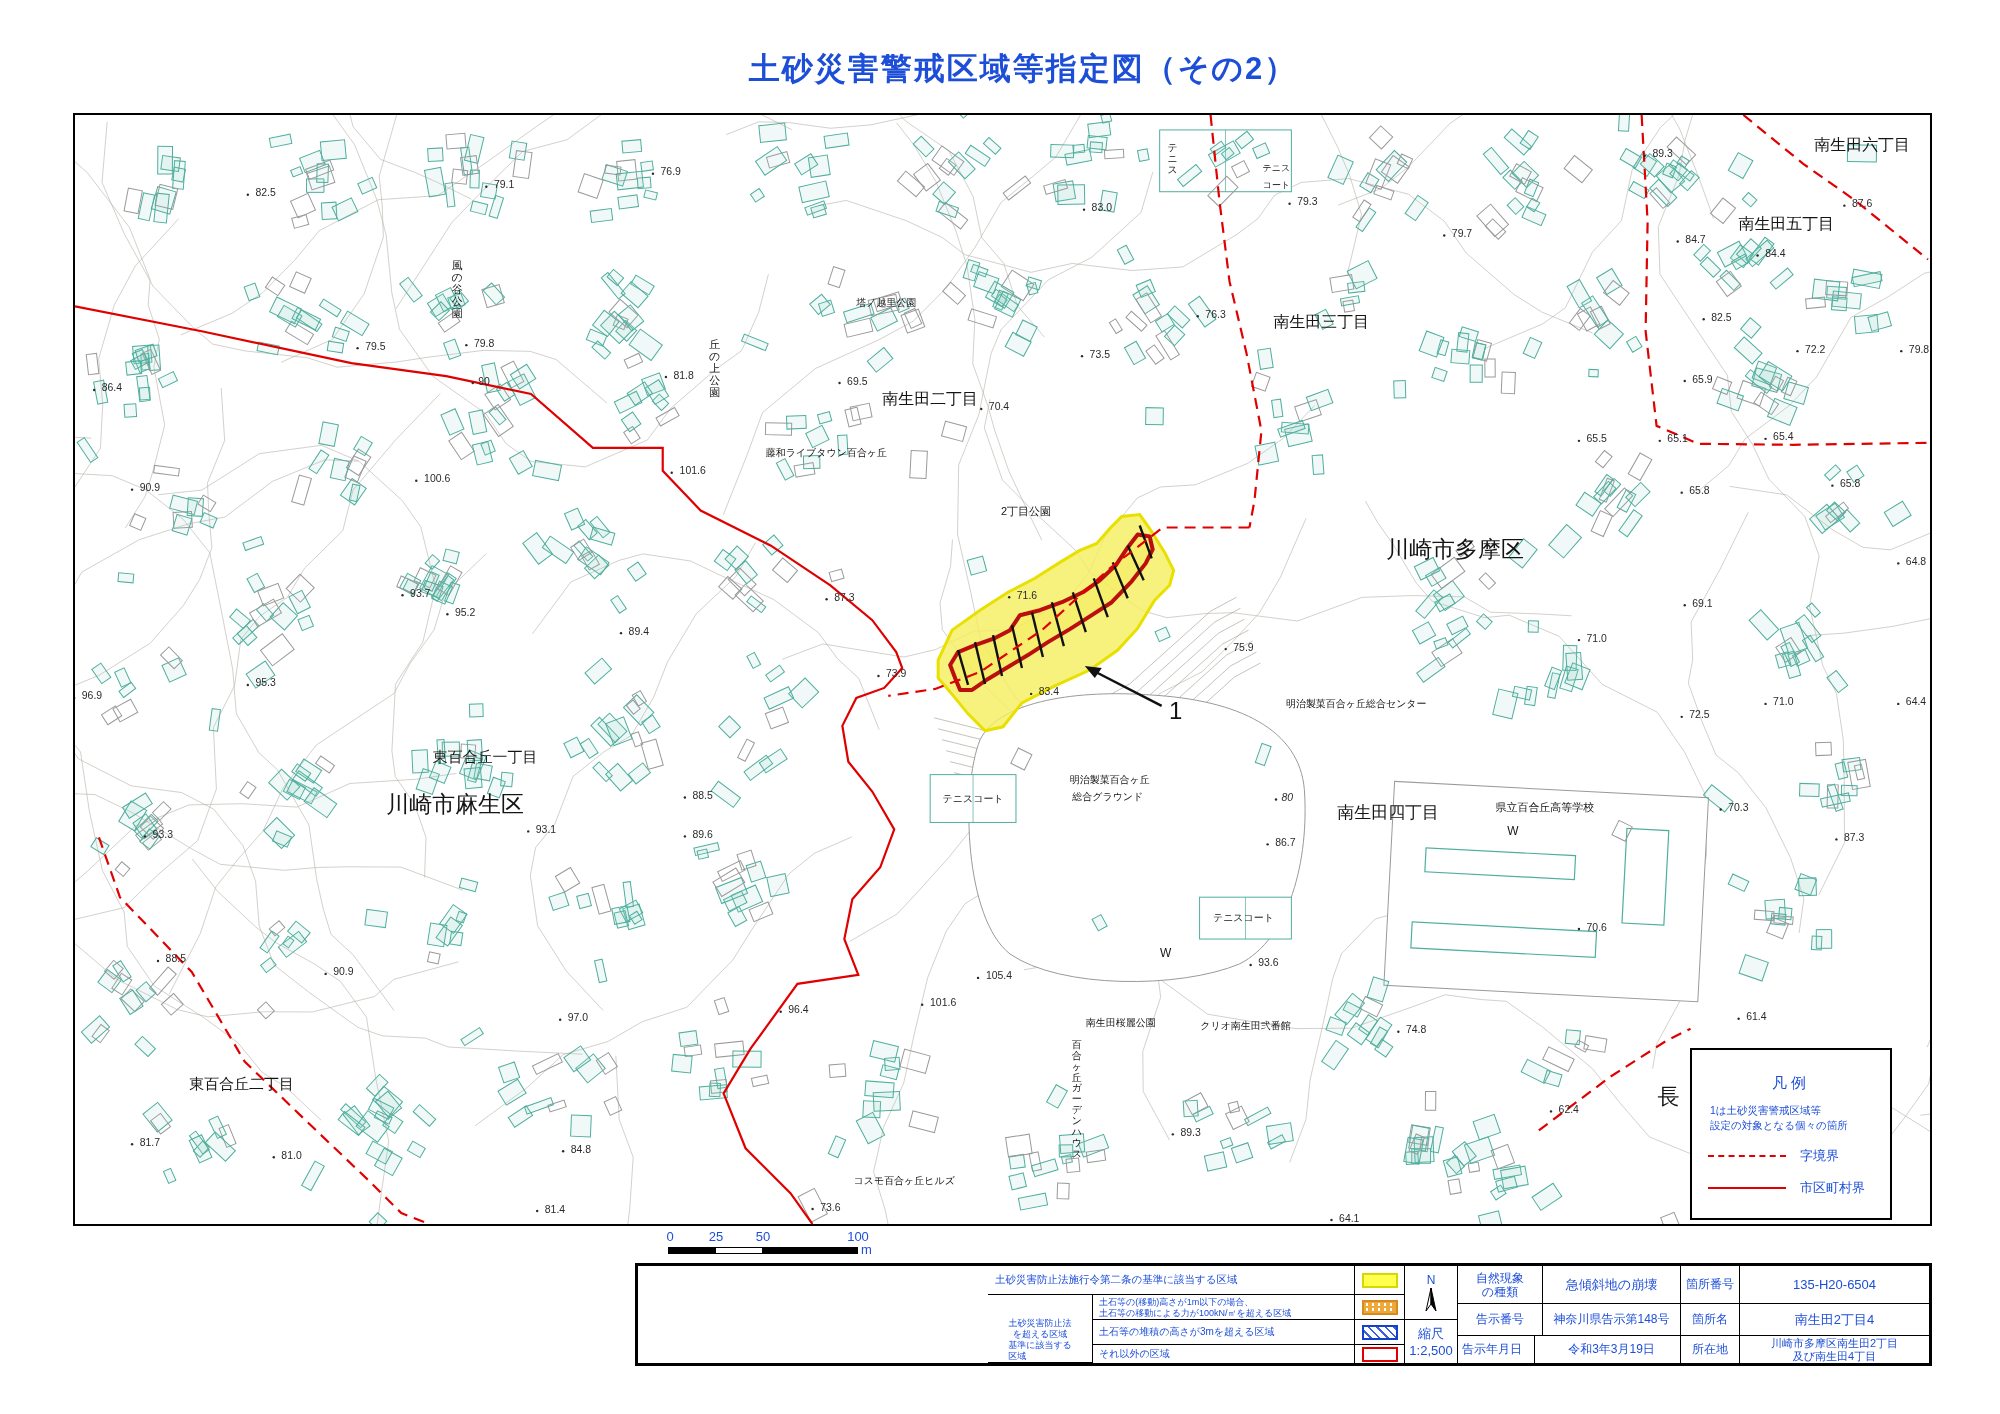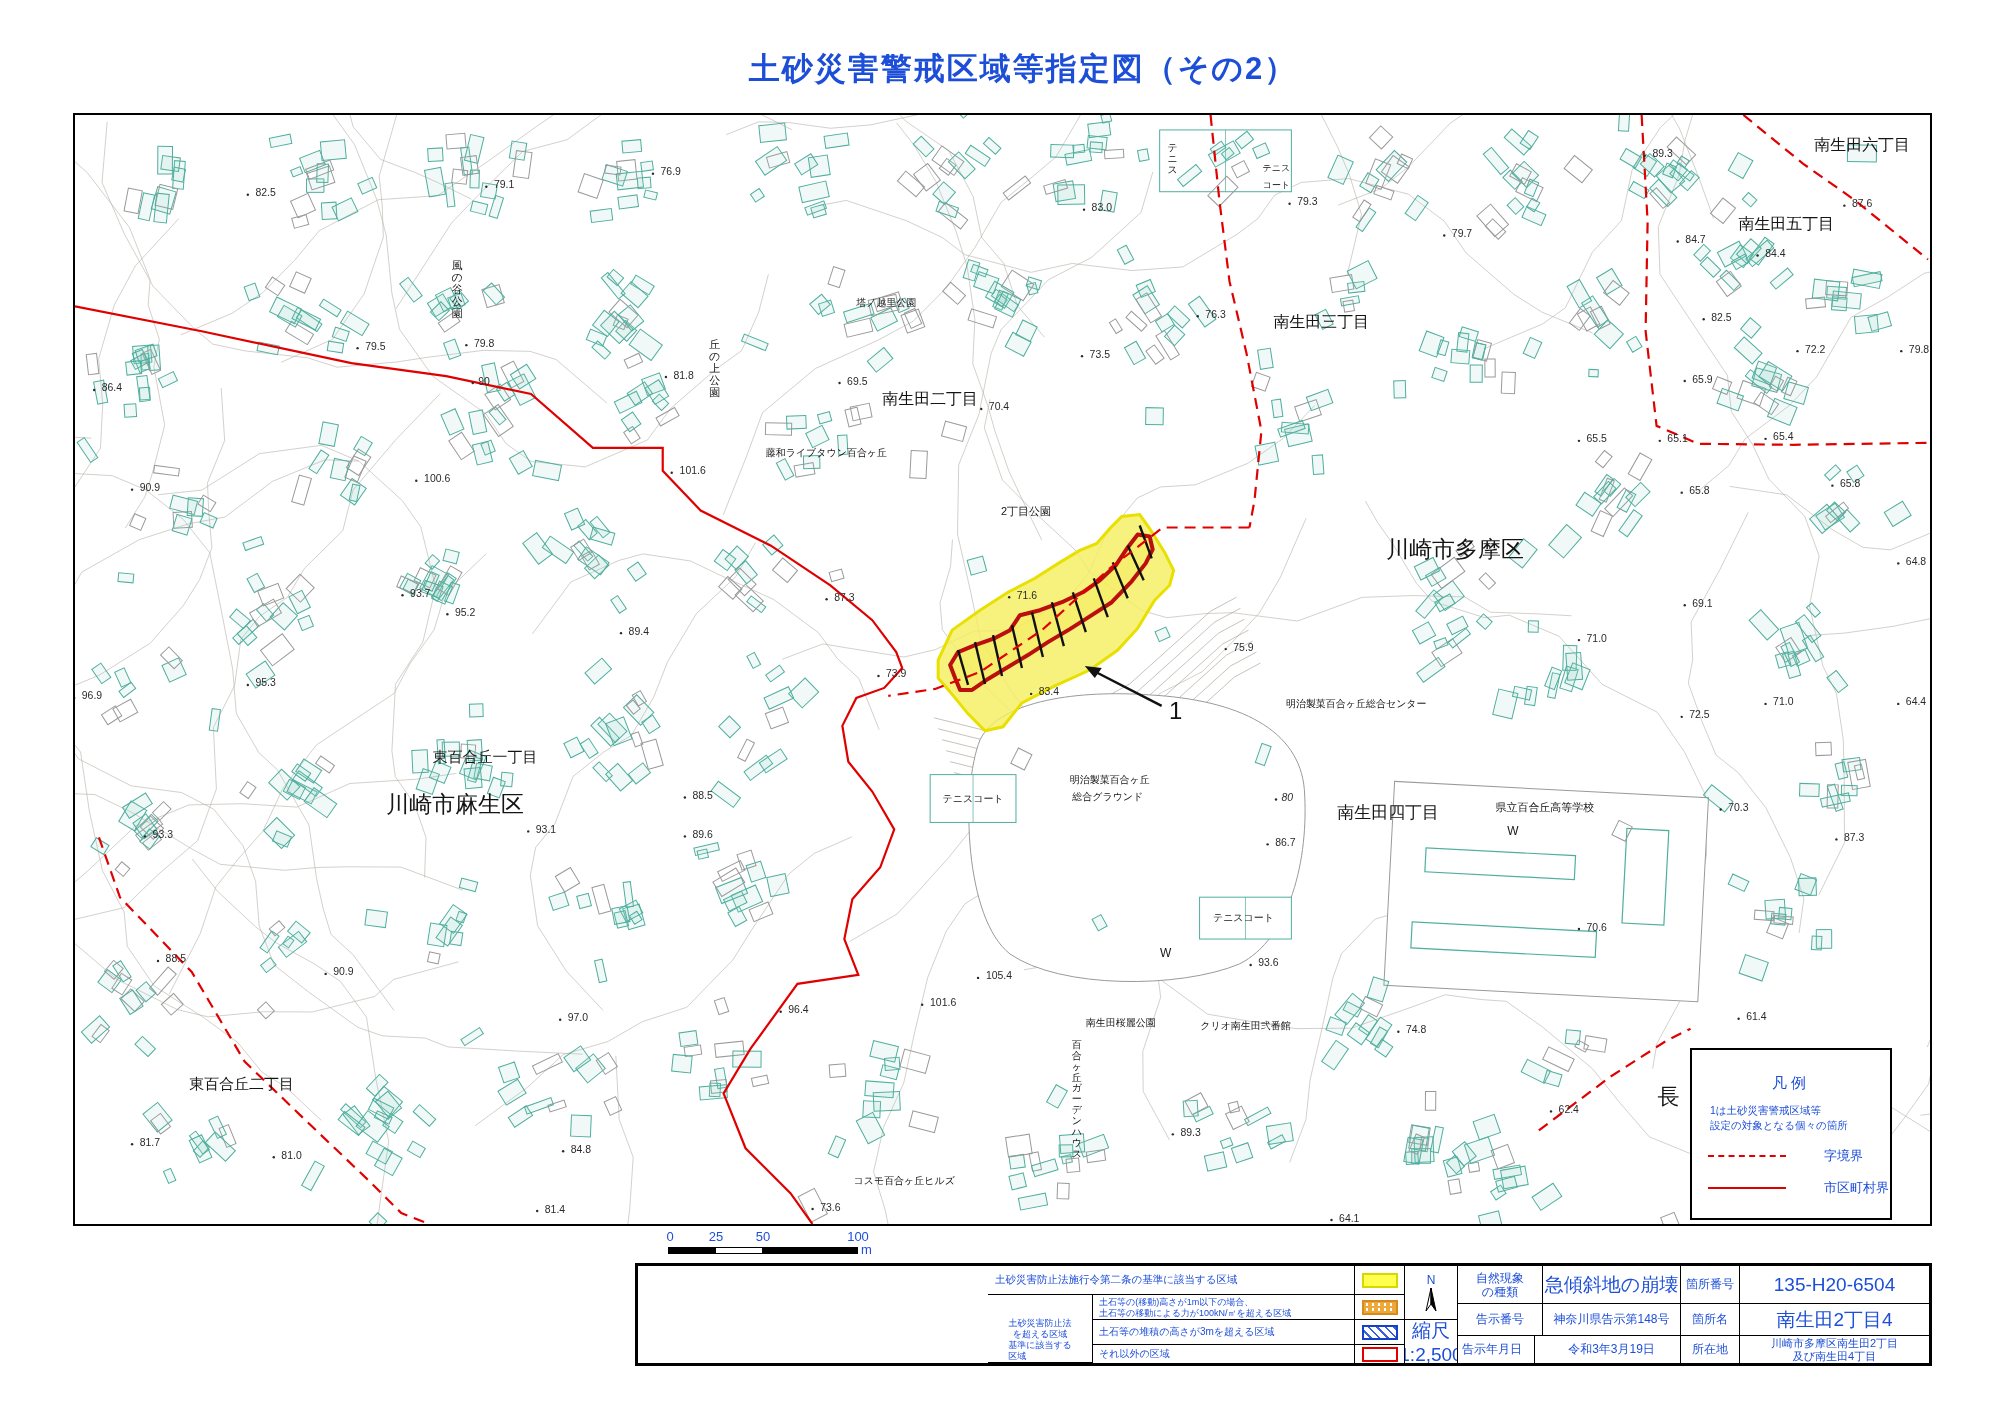--- a/index.html
+++ b/index.html
@@ -9,21 +9,21 @@
          font-size:31px;font-weight:bold;letter-spacing:2px;}
   .map-frame{position:absolute;left:73px;top:113px;width:1859px;height:1113px;
              border:2px solid #000;box-sizing:border-box;background:#fff;}
   #map-svg{position:absolute;left:0;top:0;width:100%;height:100%;}
 
   
   .legendbox{position:absolute;left:1615px;top:933px;width:202px;height:172px;
              background:#fff;border:2px solid #000;box-sizing:border-box;font-size:11px;}
   .legendbox .lg-title{text-align:center;margin-top:24px;font-size:15px;letter-spacing:4px;}
   .legendbox .lg-note{margin:10px 0 0 18px;line-height:15px;font-size:10.5px;}
-  .lg-row{display:flex;align-items:center;margin:14px 0 0 16px;gap:24px;}
+  .lg-row{display:flex;align-items:center;margin:14px 0 0 16px;}
   .lg-line{width:78px;height:0;border-top:2.5px dashed #e00000;margin-right:14px;}
   .lg-line.solid{border-top-style:solid;}
   .lg-row span{font-size:13px;}
 
   
   .scalebar{position:absolute;left:660px;top:1229px;width:230px;height:30px;font-size:13px;}
   .sb-tick{position:absolute;top:0;transform:translateX(-50%);}
   .sb-bar{position:absolute;left:8px;top:18px;width:190px;height:7px;border:1px solid #000;
           box-sizing:border-box;display:flex;}
   .sb-seg{height:100%;}
@@ -38,21 +38,21 @@
   .cell.left{justify-content:flex-start;text-align:left;}
   .doc-title{position:absolute;left:0;top:0;width:350px;height:97px;border-right:1px solid #000;
              box-sizing:border-box;padding:8px 0 0 12px;font-size:17px;font-weight:bold;line-height:26px;}
   .sw{width:36px;height:15px;box-sizing:border-box;}
   .sw-yellow{background:#ffff4d;border:2px solid #d8d800;}
   .sw-orange{border:2px solid #d98a1d;background:#eda93c;
              background-image:radial-gradient(#fff 1.3px,rgba(0,0,0,0) 1.5px);background-size:6px 5px;}
   .sw-blue{border:2px solid #1540c8;background:repeating-linear-gradient(45deg,#fff 0 4px,#3a5fd9 4px 6px);}
   .sw-red{border:2.5px solid #e00000;background:#fff;}
   .small9{font-size:9px;line-height:11px;align-items:flex-end;}
-  .fs10{font-size:10px;} .fs105{font-size:10.5px;} .fs12{font-size:12px;} .fs13{font-size:19px;text-align:right;}
+  .fs10{font-size:10px;} .fs105{font-size:10.5px;} .fs12{font-size:12px;} .fs13{font-size:13px;text-align:right;}
   .compass{display:flex;flex-direction:column;align-items:center;justify-content:center;}
 </style>
 </head>
 <body>
 
 <div class="page">
 
   <div class="title">土砂災害警戒区域等指定図（その2）</div>
 
   <div class="map-frame">

